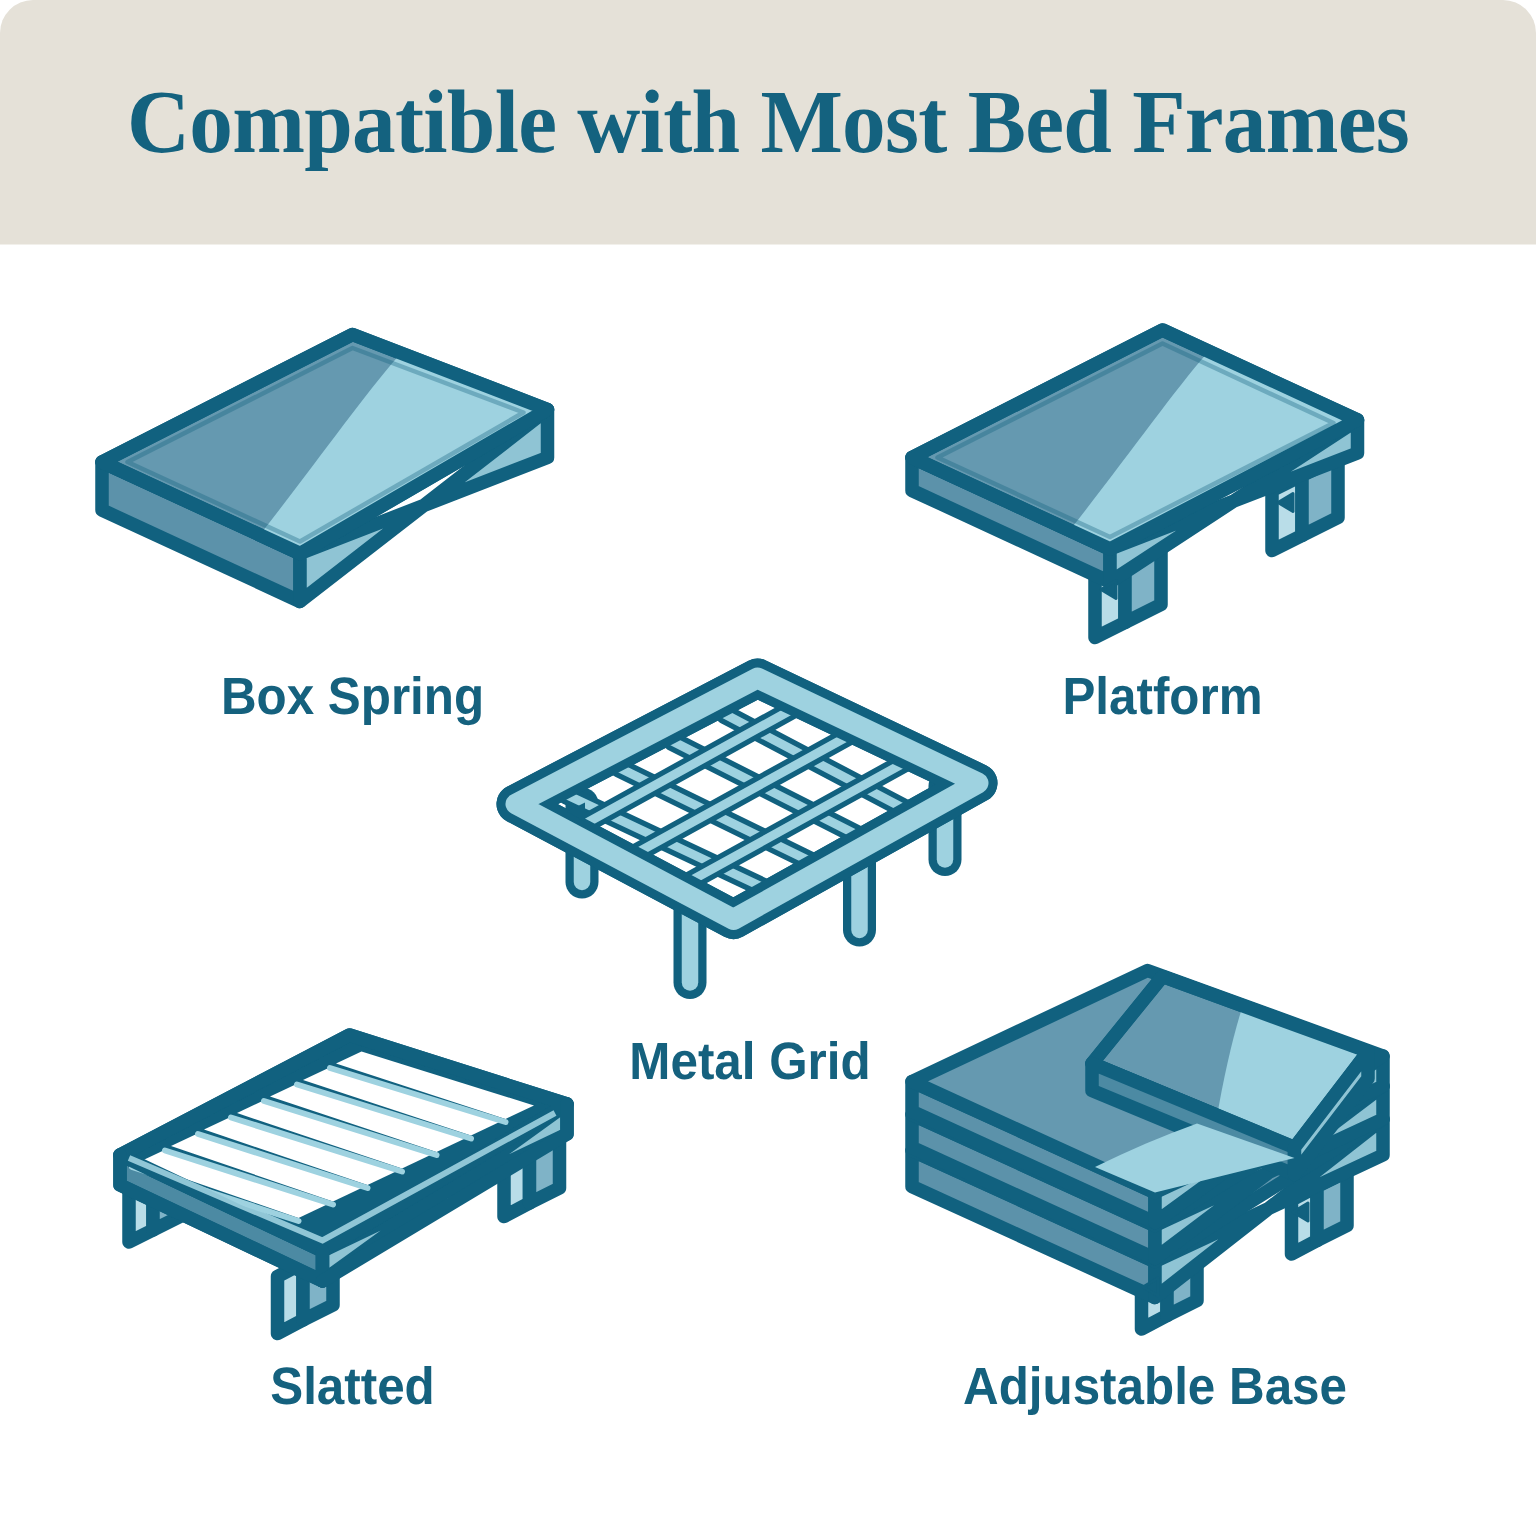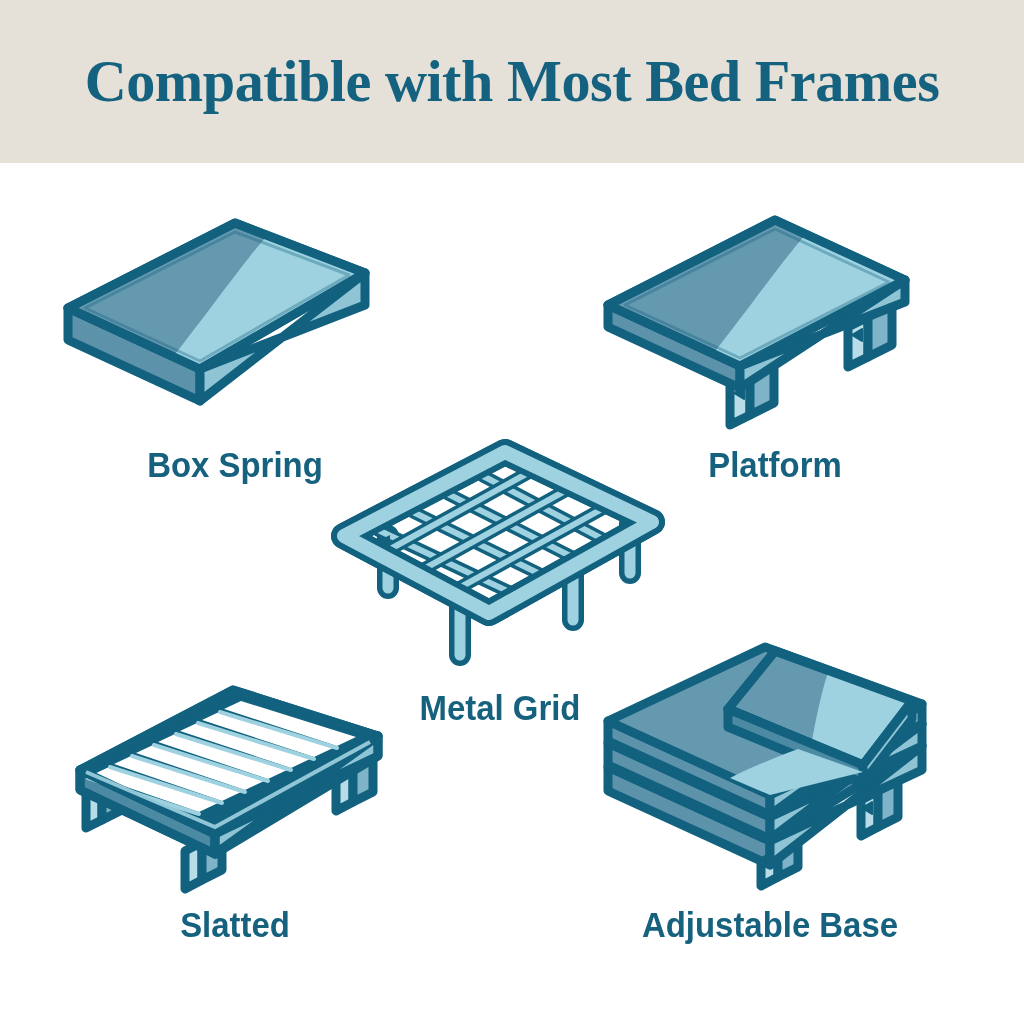--- a/index.html
+++ b/index.html
@@ -7,20 +7,21 @@
     padding: 0;
     background: #ffffff;
   }
   #page {
     position: relative;
     width: 1024px;
     height: 1024px;
     background: #ffffff;
     overflow: hidden;
     font-family: "Liberation Sans", sans-serif;
+    border-radius: 22px;
   }
   #header-band {
     position: absolute;
     left: 0;
     top: 0;
     width: 1024px;
     height: 163px;
     background: #e5e1d8;
   }
   #page-title {

